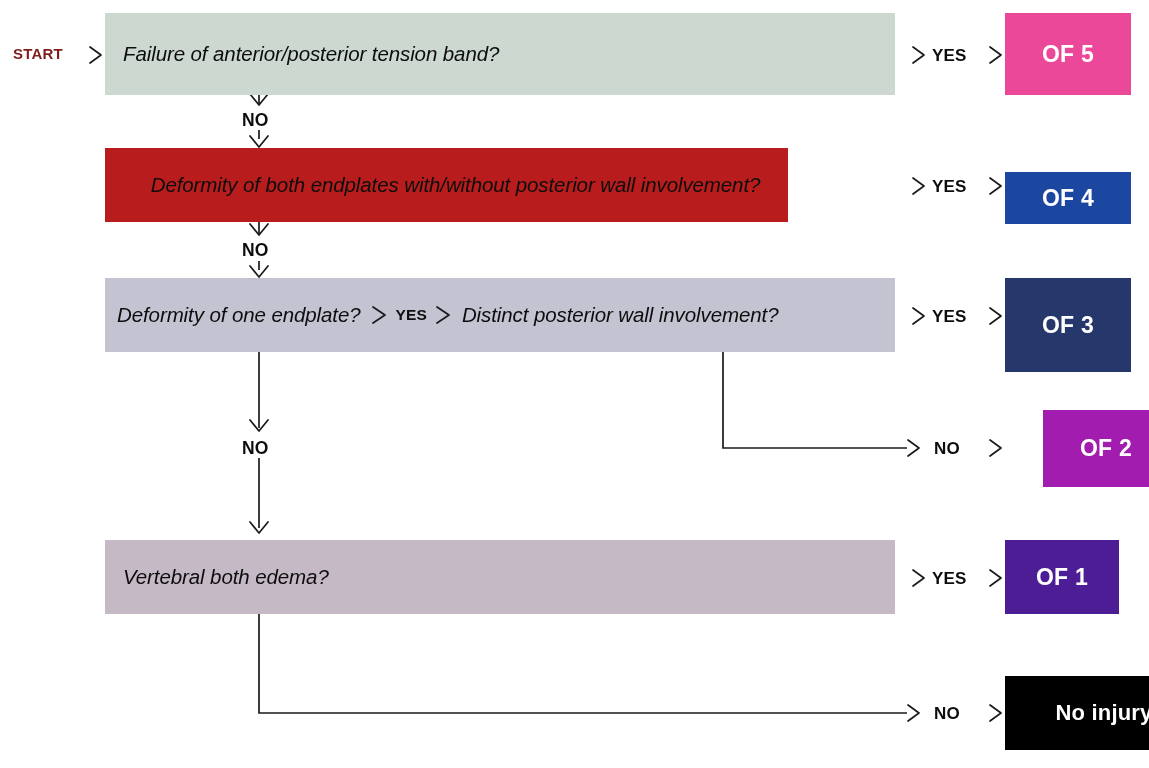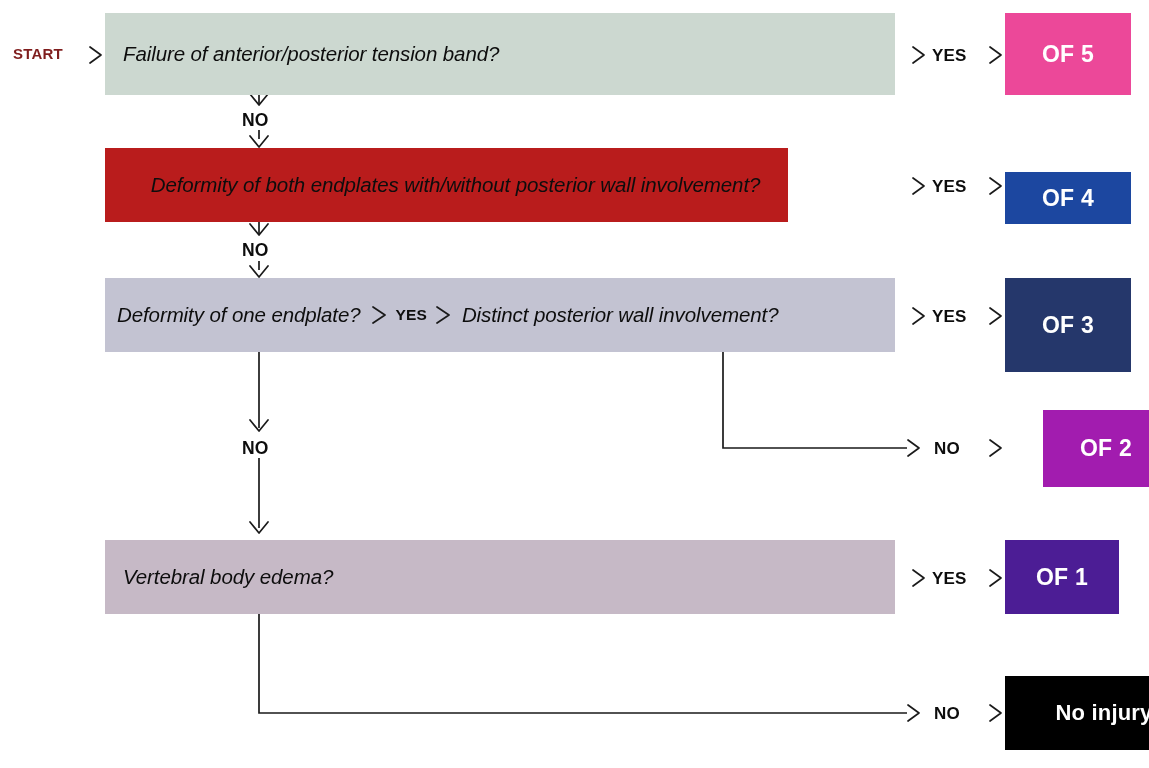--- a/index.html
+++ b/index.html
@@ -167,21 +167,21 @@
       <span class="chev">
         <svg width="15" height="18" viewBox="0 0 15 18" xmlns="http://www.w3.org/2000/svg">
           <path d="M1 1 L13 9 L1 17" fill="none" stroke="#1a1a1a" stroke-width="1.7" stroke-linecap="round" stroke-linejoin="round"></path>
         </svg>
       </span>
     </span>
     <span class="qtext">Distinct posterior wall involvement?</span>
   </div>
 
   <div class="qbox" style="left:105px; top:540px; width:790px; height:74px; background:#c6b9c6;">
-    <span class="qtext">Vertebral body edema?</span>
+    <span class="qtext">Vertebral both edema?</span>
   </div>
 
   <div class="elabel" style="left:932px; top:46px;">YES</div>
   <div class="elabel" style="left:932px; top:177px;">YES</div>
   <div class="elabel" style="left:932px; top:307px;">YES</div>
   <div class="elabel" style="left:934px; top:439px;">NO</div>
   <div class="elabel" style="left:932px; top:569px;">YES</div>
   <div class="elabel" style="left:934px; top:704px;">NO</div>
 
   <div class="elabel vert" style="left:242px; top:110px;">NO</div>

